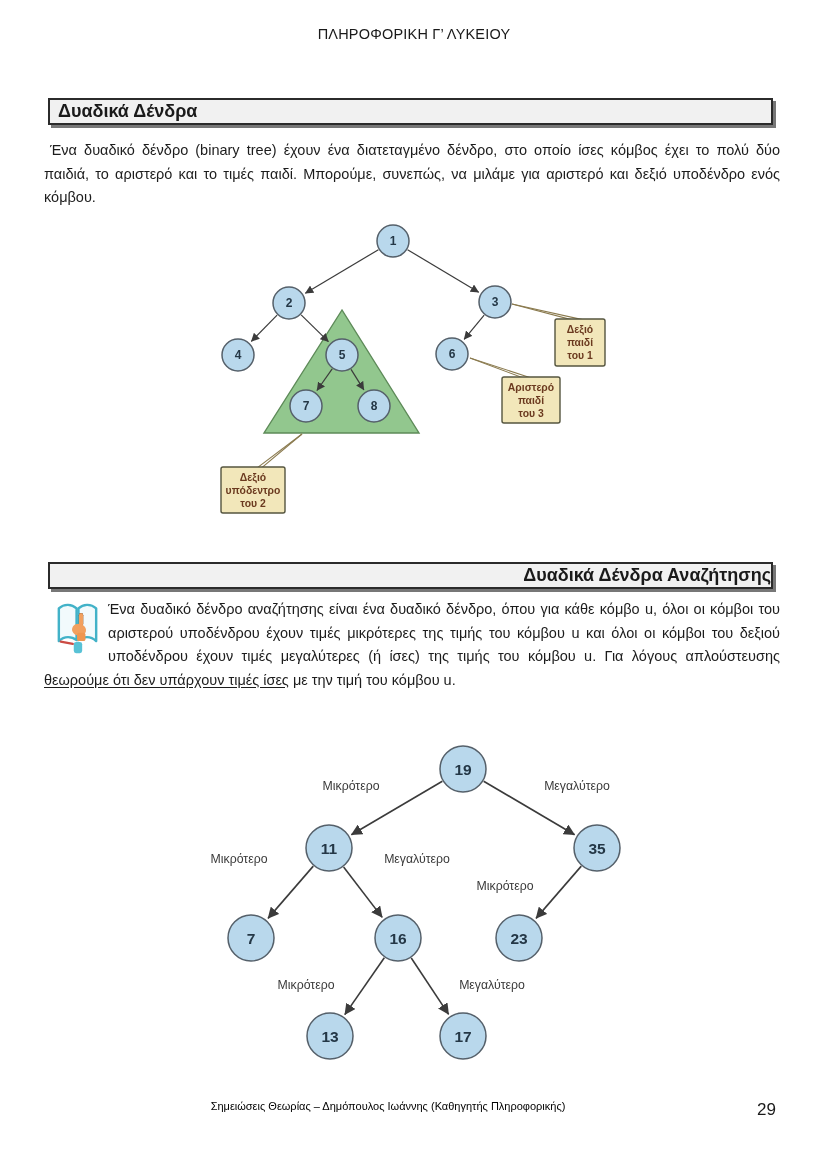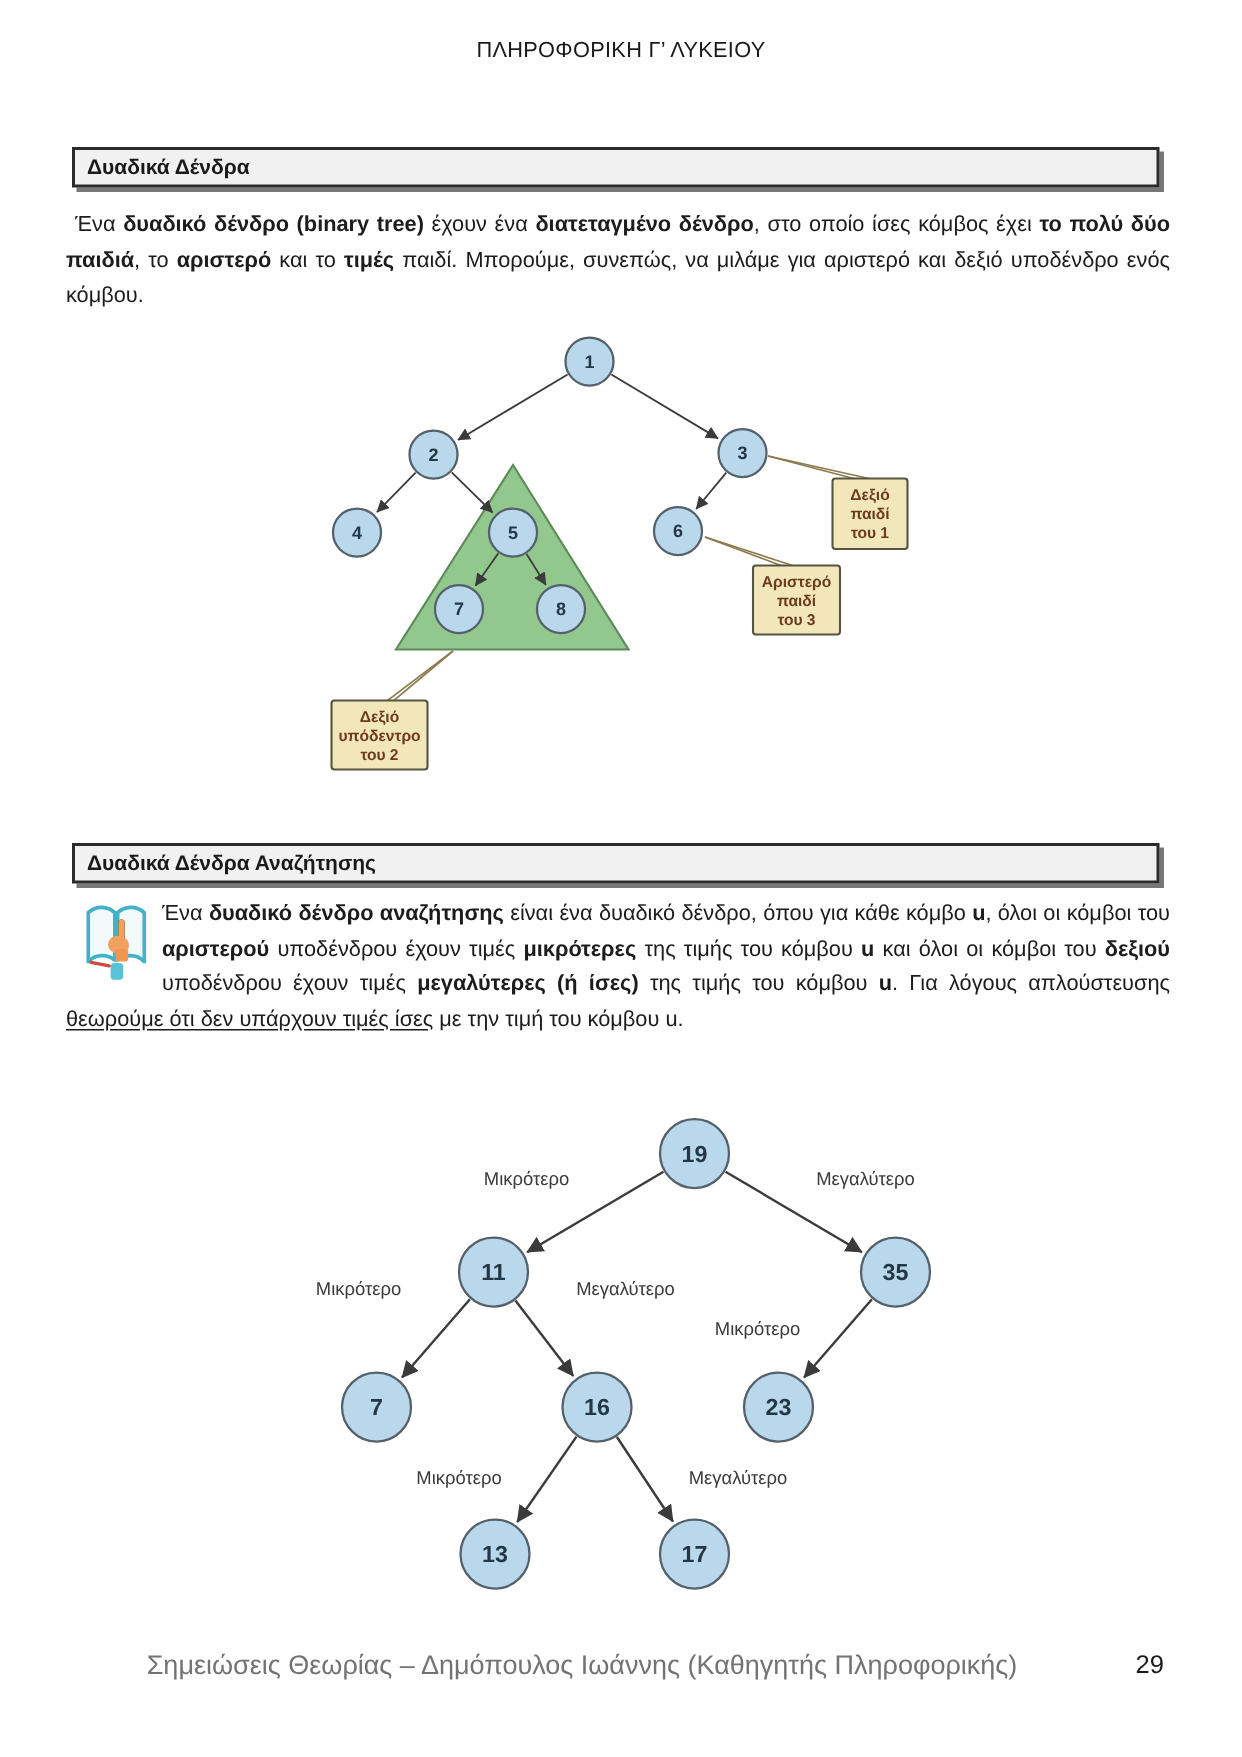--- a/index.html
+++ b/index.html
@@ -4,40 +4,40 @@
 <style>
   html,body{margin:0;padding:0;background:#ffffff;}
   body{font-family:"Liberation Sans","DejaVu Sans",sans-serif;color:#1a1a1a;}
   .page{position:relative;width:828px;height:1171px;background:#ffffff;overflow:hidden;}
 
   .header-title{position:absolute;top:26px;left:0;width:828px;text-align:center;
     font-size:14.5px;font-weight:normal;letter-spacing:.2px;}
 
   .section-box{position:absolute;left:48px;width:713px;height:21px;background:#f1f1f1;
     border:2px solid #2b2b2b;box-shadow:3px 3px 0 0 #777;padding:1px 0 1px 8px;
-    font-size:14px;font-weight:bold;line-height:21px;}
+    font-size:18px;font-weight:bold;line-height:21px;}
   .section-box.s1{top:98px;}
-  .section-box.s2{top:562px;}
+  .section-box.s2{top:562px;text-align:right;}
 
   .para{position:absolute;left:44px;width:736px;font-size:14.5px;line-height:23.5px;
     text-align:justify;color:#1c1c1c;}
   .para.p1{top:139px;text-indent:6px;}
   .para.p2{top:598px;}
-  .para b{font-weight:bold;}
+  .para b{font-weight:normal;}
   .para u{text-underline-offset:2px;}
 
   .book-float{float:left;width:64px;height:66px;}
   .book-icon{margin:2px 0 0 11px;display:block;}
 
   .diagram{position:absolute;left:0;width:828px;}
   .diagram.d1{top:215px;height:310px;}
   .diagram.d2{top:735px;height:335px;}
 
   .footer{position:absolute;top:1100px;left:48px;width:680px;text-align:center;
-    font-size:18px;color:#737373;}
+    font-size:11px;color:#000000;}
   .page-number{position:absolute;top:1100px;right:52px;font-size:17px;}
 </style>
 </head>
 <body>
 
 <div class="page">
 
   <div class="header-title">ΠΛΗΡΟΦΟΡΙΚΗ Γ’ ΛΥΚΕΙΟΥ</div>
 
   <div class="section-box s1">

